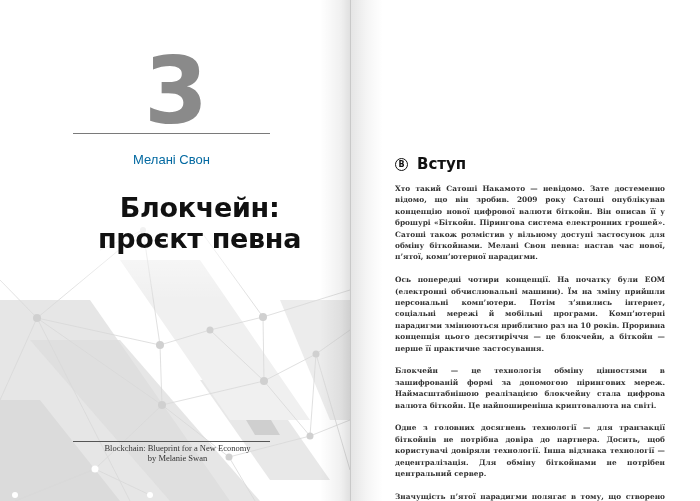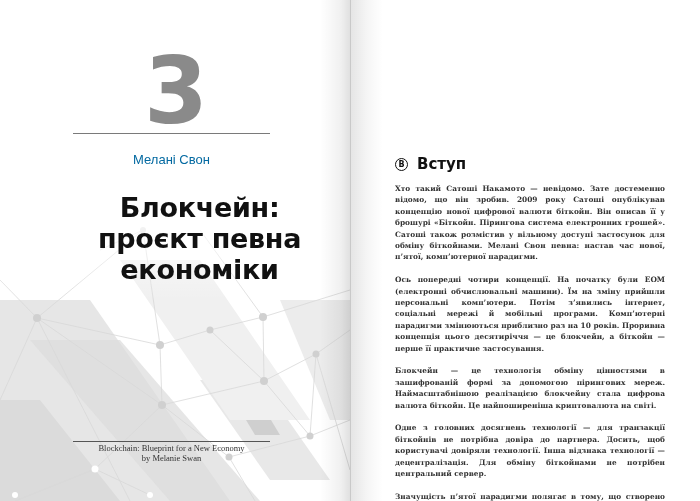--- a/index.html
+++ b/index.html
@@ -35,21 +35,21 @@
   }
   .book-title {
     position:absolute; left:0; width:343px; top:192px; text-align:center;
     font-family:"DejaVu Sans", sans-serif; font-weight:bold; font-size:27px; line-height:31px; color:#111;
     letter-spacing:-0.3px;
     margin-left:28px;
   }
   .bottom-rule { position:absolute; left:73px; width:197px; top:441px; height:1px; background:#555; }
   .original-title {
     position:absolute; left:0; width:343px; top:443px; text-align:center;
-    font-family:"Liberation Serif", serif; font-size:8.5px; line-height:10px; color:#333;
+    font-family:"Liberation Serif", serif; font-size:8.5px; line-height:10px; color:#333;padding-left:6px;
   }
 
   .section-heading {
     position:absolute; left:395px; top:155px; display:flex; align-items:center;
   }
   .section-icon {
     width:13px; height:13px; border:1.5px solid #111; border-radius:50%; box-sizing:border-box;
     display:flex; align-items:center; justify-content:center;
     font-family:"DejaVu Sans", sans-serif; font-weight:bold; font-size:8px; color:#111; margin-right:9px;
   }
@@ -139,21 +139,20 @@
       </g>
       <rect x="0" y="0" width="350" height="501" fill="url(#fadeTop)"></rect>
     </svg>
 
     <div class="chapter-number">3</div>
     <div class="top-rule"></div>
     <div class="author-uk">Мелані Свон</div>
     <div class="book-title">
       <div>Блокчейн:</div>
       <div>проєкт певна</div>
-      <div>економіки</div>
     </div>
     <div class="bottom-rule"></div>
     <div class="original-title">
       <div>Blockchain: Blueprint for a New Economy</div>
       <div>by Melanie Swan</div>
     </div>
     <div class="spine-shadow"></div>
   </div>
 
   <div class="spine-line"></div>

